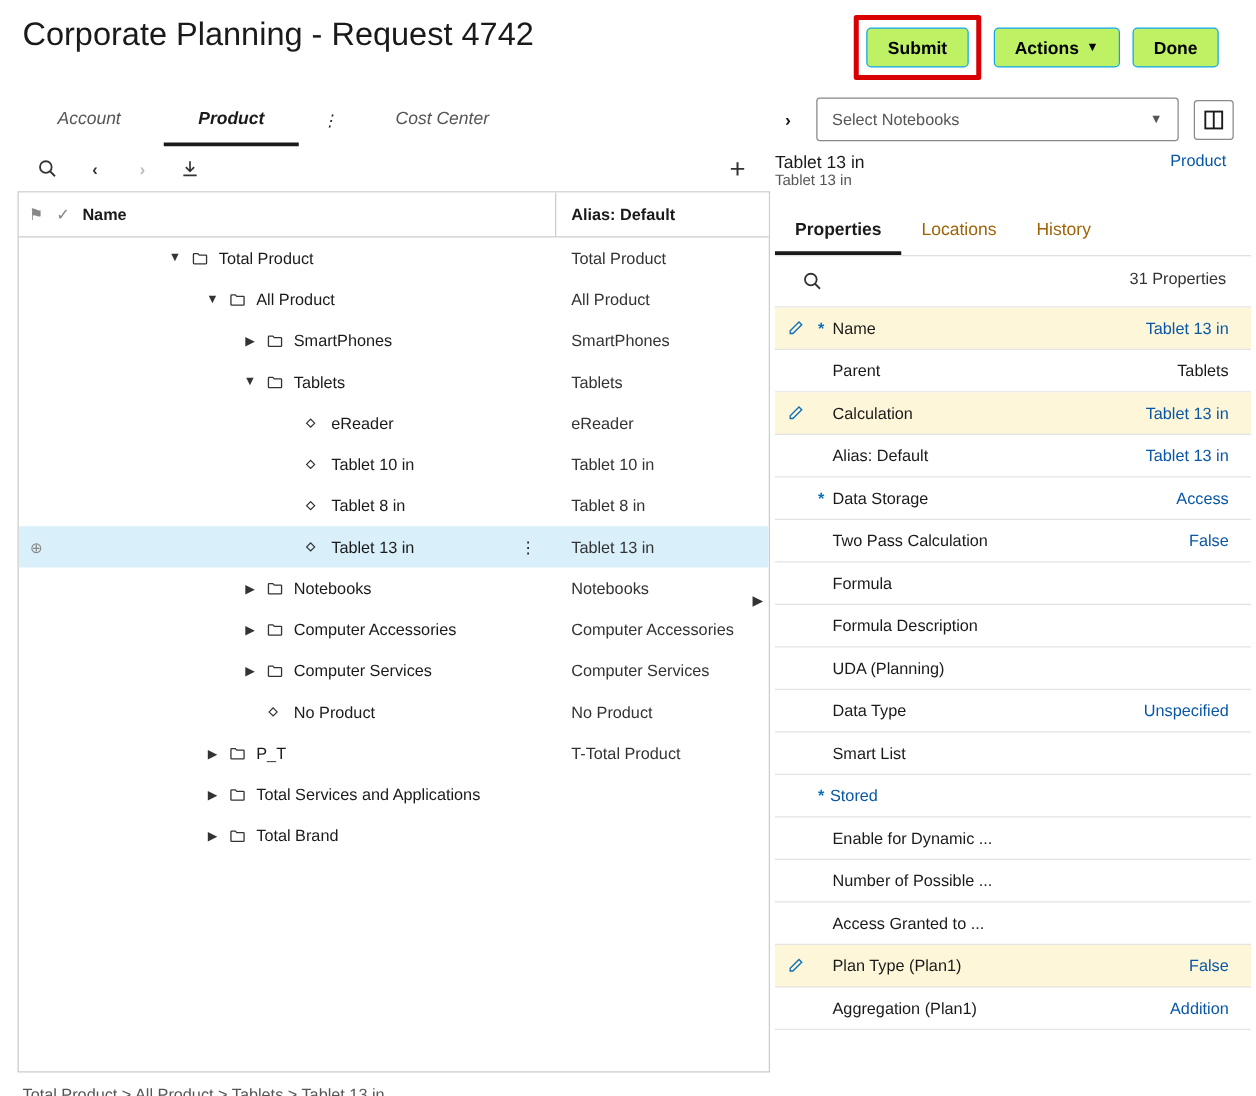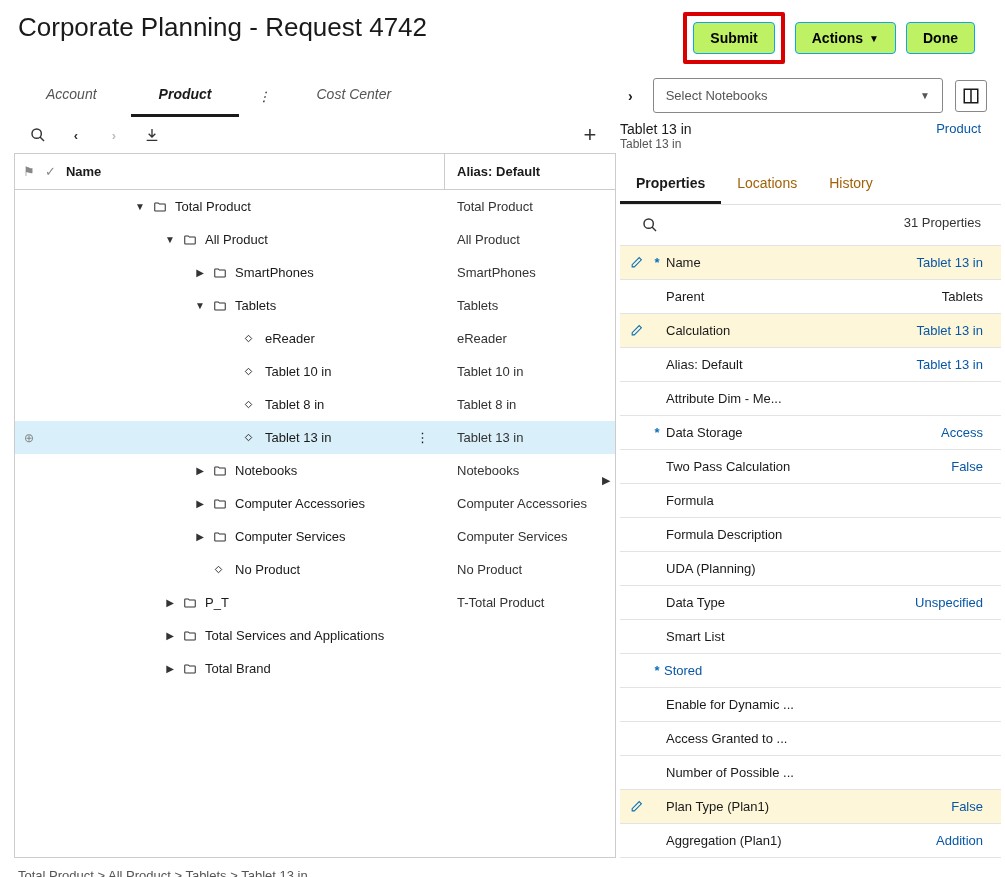--- a/index.html
+++ b/index.html
@@ -668,26 +668,20 @@
           <span class="prop-value link">Tablet 13 in</span>
         </div>
         <div class="prop-row">
           <span class="prop-edit-icon"></span>
           <span class="prop-req"></span>
           <span class="prop-label">Alias: Default</span>
           <span class="prop-value link">Tablet 13 in</span>
         </div>
         <div class="prop-row">
           <span class="prop-edit-icon"></span>
-          <span class="prop-req"></span>
-          <span class="prop-label">Attribute Dim - Me...</span>
-          <span class="prop-value"></span>
-        </div>
-        <div class="prop-row">
-          <span class="prop-edit-icon"></span>
           <span class="prop-req">*</span>
           <span class="prop-label">Data Storage</span>
           <span class="prop-value link">Access</span>
         </div>
         <div class="prop-row">
           <span class="prop-edit-icon"></span>
           <span class="prop-req"></span>
           <span class="prop-label">Two Pass Calculation</span>
           <span class="prop-value link">False</span>
         </div>
@@ -728,27 +722,27 @@
         </div>
         <div class="prop-row">
           <span class="prop-edit-icon"></span>
           <span class="prop-req"></span>
           <span class="prop-label">Enable for Dynamic ...</span>
           <span class="prop-value"></span>
         </div>
         <div class="prop-row">
           <span class="prop-edit-icon"></span>
           <span class="prop-req"></span>
+          <span class="prop-label">Number of Possible ...</span>
+          <span class="prop-value"></span>
+        </div>
+        <div class="prop-row">
+          <span class="prop-edit-icon"></span>
+          <span class="prop-req"></span>
           <span class="prop-label">Access Granted to ...</span>
-          <span class="prop-value"></span>
-        </div>
-        <div class="prop-row">
-          <span class="prop-edit-icon"></span>
-          <span class="prop-req"></span>
-          <span class="prop-label">Number of Possible ...</span>
           <span class="prop-value"></span>
         </div>
         <div class="prop-row editable">
           <span class="prop-edit-icon">
             <svg width="13" height="13" viewBox="0 0 24 24" fill="none" stroke="currentColor" stroke-width="2">
               <path d="M17 3l4 4L8 20H4v-4L17 3z"></path>
             </svg>
           </span>
           <span class="prop-req"></span>
           <span class="prop-label">Plan Type (Plan1)</span>

